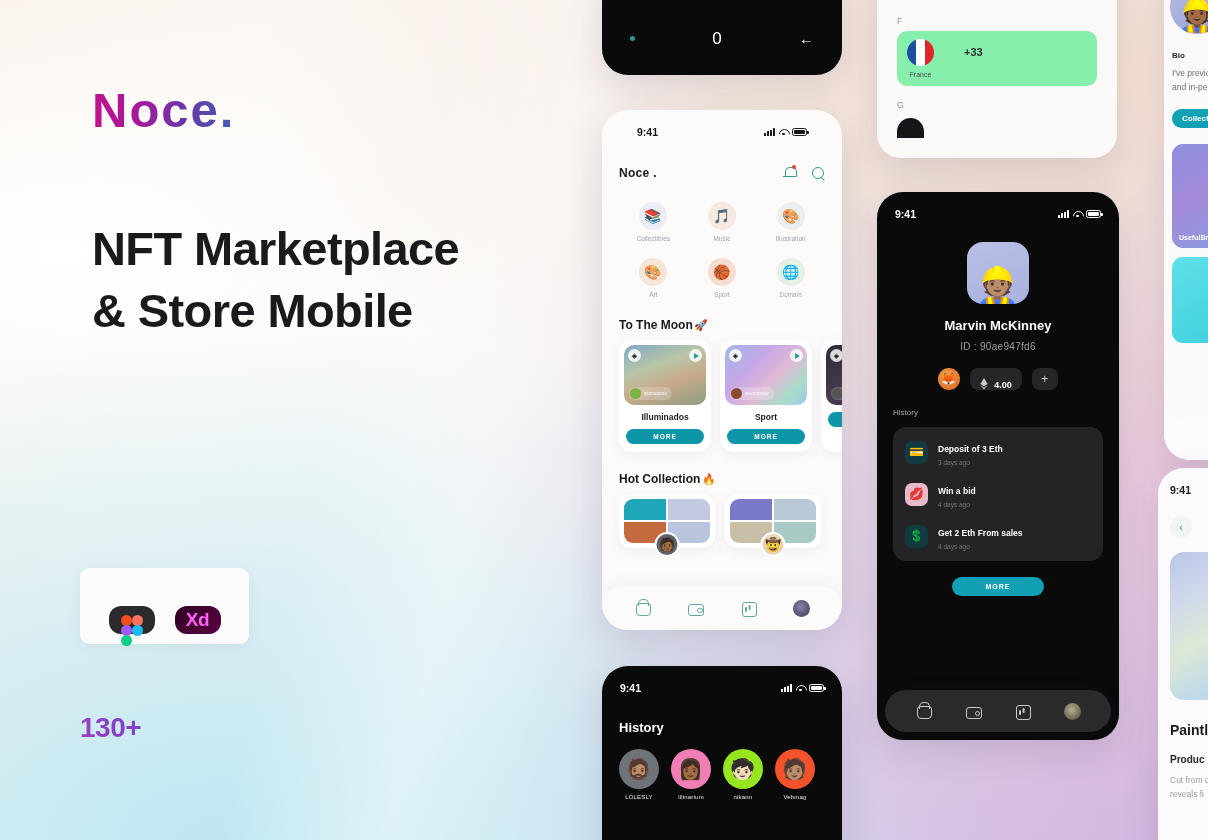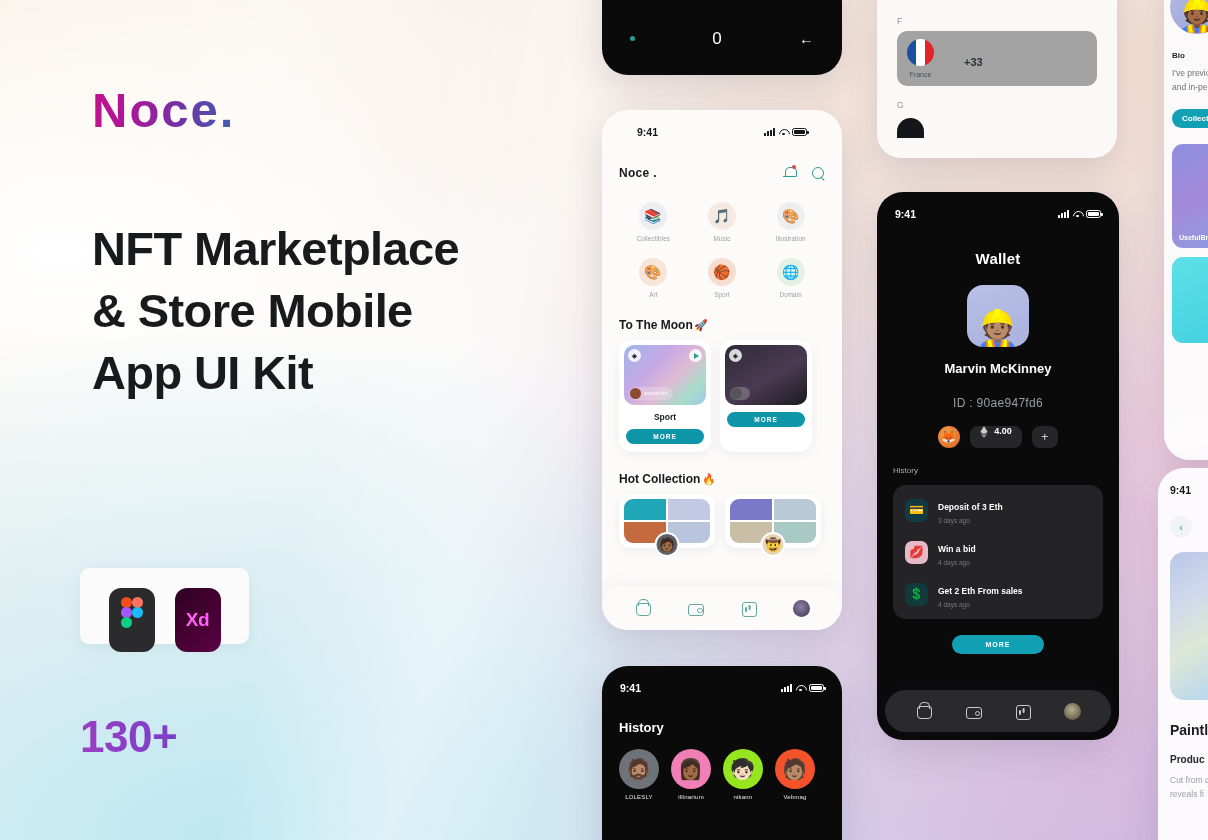--- a/index.html
+++ b/index.html
@@ -41,34 +41,34 @@
     font-size:47px; font-weight:700; line-height:1.32; color:#181a1c; letter-spacing:-.6px;
   }
   .headline span { display:block; }
 
   .tools {
     position:absolute; left:80px; top:568px;
     width:169px; height:76px; background:#fbfbfc; border-radius:9px;
     display:flex; align-items:center; justify-content:center; gap:20px;
     box-shadow:0 3px 14px rgba(80,70,110,.07);
   }
-  .tool-icon { width:46px; height:64px; border-radius:12px; position:relative;margin-top:28px; }
+  .tool-icon { width:46px; height:28px; border-radius:12px; position:relative;margin-top:28px; }
   .tool-figma { background:#2b2b2e; }
   .tool-figma .fg { position:absolute; border-radius:50%; }
   .fg1 { width:11px;height:11px; background:#f24e1e; left:12px; top:9px; border-radius:6px 6px 0 0; }
   .fg2 { width:11px;height:11px; background:#ff7262; left:23px; top:9px; border-radius:0 6px 6px 0; }
   .fg3 { width:11px;height:11px; background:#a259ff; left:12px; top:19px; }
   .fg4 { width:11px;height:11px; background:#1abcfe; left:23px; top:19px; }
   .fg5 { width:11px;height:11px; background:#0acf83; left:12px; top:29px; border-radius:0 0 6px 6px; }
   .tool-xd { background:linear-gradient(135deg,#2e0221 0%,#470134 55%,#5c0244 100%); display:flex; align-items:center; justify-content:center; }
   .tool-xd .xd-label { color:#ff61f6; font-size:19px; font-weight:700; letter-spacing:-.5px; }
 
   .stats { position:absolute; left:80px; top:712px; display:flex; align-items:baseline; gap:21px; }
   .stats-num {
-    font-size:44px; font-weight:700; letter-spacing:-.5px;
+    font-size:28px; font-weight:700; letter-spacing:-.5px;
     background:linear-gradient(95deg,#9c3fc4 0%,#8a3ec6 50%,#7b3fc8 100%);
     -webkit-background-clip:text; background-clip:text; color:transparent;
   }
   .stats-label { font-size:26px; color:#2b2f33; font-weight:400; letter-spacing:.2px; }
 
   
   .phone { position:absolute; border-radius:26px; overflow:hidden; box-shadow:0 12px 36px rgba(70,60,100,.16); }
   .phone.light { background:#fdfbfa; }
   .phone.dark  { background:#0a0a0b; }
 
@@ -160,37 +160,37 @@
   .srch-title { font-size:13px; font-weight:700; color:#fff; padding:0 17px; margin-top:22px; }
   .hist-row { display:flex; gap:12px; padding:0 17px; margin-top:14px; }
   .hist-item { display:flex; flex-direction:column; align-items:center; gap:5px; }
   .hist-av { width:40px;height:40px; border-radius:50%; display:flex; align-items:center; justify-content:center; font-size:20px; }
   .hist-name { font-size:6px; color:#e7e8ea; letter-spacing:.2px; }
 
   
   #country-screen { left:877px; top:-42px; width:240px; height:200px; border-radius:0 0 24px 24px; background:#fbf8f8; }
   .cp-pad { padding:58px 20px 0; }
   .cp-letter { font-size:8.5px; color:#8d9197; font-weight:400; }
-  .cp-row { display:flex; align-items:center; gap:30px; background:#a3a3a3; border-radius:10px; padding:8px 10px; margin-top:5px; }
+  .cp-row { display:flex; align-items:flex-start; gap:30px; background:#86efac; border-radius:10px; padding:8px 10px; margin-top:5px; }
   .cp-flagwrap { display:flex; flex-direction:column; align-items:center; gap:5px; }
   .cp-flag { width:27px;height:27px; border-radius:50%; overflow:hidden; display:flex; }
   .cp-flag i { flex:1; display:block; }
   .cp-name { font-size:7px; color:#4a4e54; }
   .cp-code { font-size:11px; color:#2c3036; font-weight:700; margin-top:7px; }
   .cp-partial { width:27px;height:20px; border-radius:14px 14px 0 0; background:#14161a; margin-top:8px; }
 
   
   #wallet-screen { left:877px; top:192px; width:242px; height:548px; }
   .wl-title { text-align:center; color:#fff; font-size:15px; font-weight:700; margin-top:26px; letter-spacing:.2px; }
   .wl-av { width:62px;height:62px; border-radius:16px; margin:18px auto 0; background:linear-gradient(160deg,#b9c0e6 0%,#a9b1dd 100%); display:flex; align-items:flex-end; justify-content:center; font-size:36px; line-height:1; overflow:hidden; }
   .wl-name { text-align:center; color:#fff; font-size:13px; font-weight:700; margin-top:14px; }
-  .wl-id { text-align:center; color:#9b9da2; font-size:12px; margin-top:20px; letter-spacing:.3px; }
+  .wl-id { text-align:center; color:#9b9da2; font-size:10px; margin-top:8px; letter-spacing:.3px; }
   .wl-chips { display:flex; align-items:center; justify-content:center; gap:10px; margin-top:16px; }
   .chip-fox { width:22px;height:22px; border-radius:50%; background:radial-gradient(circle at 40% 35%,#f6a04a,#d9601f); display:flex; align-items:center; justify-content:center; font-size:12px; }
-  .chip-bal { height:22px; background:#262628; border-radius:8px; display:flex; align-items:flex-start; gap:6px; padding:0 10px; }
+  .chip-bal { height:22px; background:#262628; border-radius:8px; display:flex; align-items:flex-end; gap:6px; padding:0 10px; }
   .eth-ic { width:8px;height:12px; display:block; }
   .chip-bal-val { color:#fff; font-size:9px; font-weight:700; }
   .chip-add { width:26px;height:22px; background:#262628; border-radius:8px; color:#cfd0d2; font-size:12px; display:flex; align-items:center; justify-content:center; border:none; }
   .wl-hist-label { color:#a9abaf; font-size:8px; padding:0 16px; margin-top:18px; }
   .wl-card { margin:10px 16px 0; background:#242426; border-radius:13px; padding:11px 12px; display:flex; flex-direction:column; gap:14px; }
   .wl-item { display:flex; align-items:center; gap:10px; }
   .wl-ic { width:23px;height:23px; border-radius:7px; display:flex; align-items:center; justify-content:center; font-size:12px; flex:none; }
   .wl-it-title { color:#fff; font-size:8.5px; font-weight:700; }
   .wl-it-sub { color:#76787c; font-size:6.5px; margin-top:3px; }
   .wl-more { display:block; margin:16px auto 0; width:92px; height:19px; background:#12a0b4; border-radius:11px; color:#fff; font-size:7px; font-weight:700; letter-spacing:1px; border:none; }
@@ -221,21 +221,20 @@
 <div class="bg">
   <div class="bg-base"></div>
   <div class="bg-sheen"></div>
 </div>
 
 <div class="promo">
   <div class="logo"><span>Noce</span><span class="dot">.</span></div>
   <div class="headline">
     <span>NFT Marketplace</span>
     <span>&amp; Store Mobile</span>
-    <span>App UI Kit</span>
   </div>
 </div>
 
 <div class="tools">
   <div class="tool-icon tool-figma">
     <span class="fg fg1"></span>
       <span class="fg fg2"></span>
       <span class="fg fg3"></span>
       <span class="fg fg4"></span>
       <span class="fg fg5"></span>
@@ -308,20 +307,32 @@
           <span class="cat-badge" style="background:#e4f2e6">🌐</span>
           <span class="cat-label">Domain</span>
         </div>
       </div>
 
     <div class="sec-title">
       <span>To The Moon</span>
         <em>🚀</em>
     </div>
     <div class="moon-row" id="moon-row">
+        <div class="nft-card">
+          <div class="nft-thumb t-illum">
+            <span class="thumb-corner">◈</span>
+            <span class="thumb-play"></span>
+            <span class="thumb-owner">
+              <span class="owner-av" style="background:#7cb342"></span>
+              <span class="owner-name">wizmosmx</span>
+            </span>
+          </div>
+          <div class="nft-name">Illuminados</div>
+          <button class="nft-more">MORE</button>
+        </div>
         <div class="nft-card">
           <div class="nft-thumb t-kroom">
             <span class="thumb-corner">◈</span>
             <span class="thumb-play"></span>
             <span class="thumb-owner">
               <span class="owner-av" style="background:#8e4a2f"></span>
               <span class="owner-name">weonmrdw</span>
             </span>
           </div>
           <div class="nft-name">Sport</div>
@@ -439,21 +450,20 @@
             <i></i>
             <i></i>
             <i></i>
             <i></i>
           </span>
         <span class="sb-wifi"></span>
         <span class="sb-batt"></span>
       </span>
     </div>
   </div>
-  <div class="wl-title">Wallet</div>
   <div class="wl-av">👷🏽</div>
   <div class="wl-name">Marvin McKinney</div>
   <div class="wl-id">ID : 90ae947fd6</div>
   <div class="wl-chips">
     <span class="chip-fox">🦊</span>
     <span class="chip-bal">
       <svg class="eth-ic" viewBox="0 0 8 13">
           <path d="M4 0 0 6.6 4 9l4-2.4z" fill="#c9cacd"></path>
           <path d="M4 9.9 0 7.5 4 13l4-5.5z" fill="#9a9ca0"></path>
         </svg>

